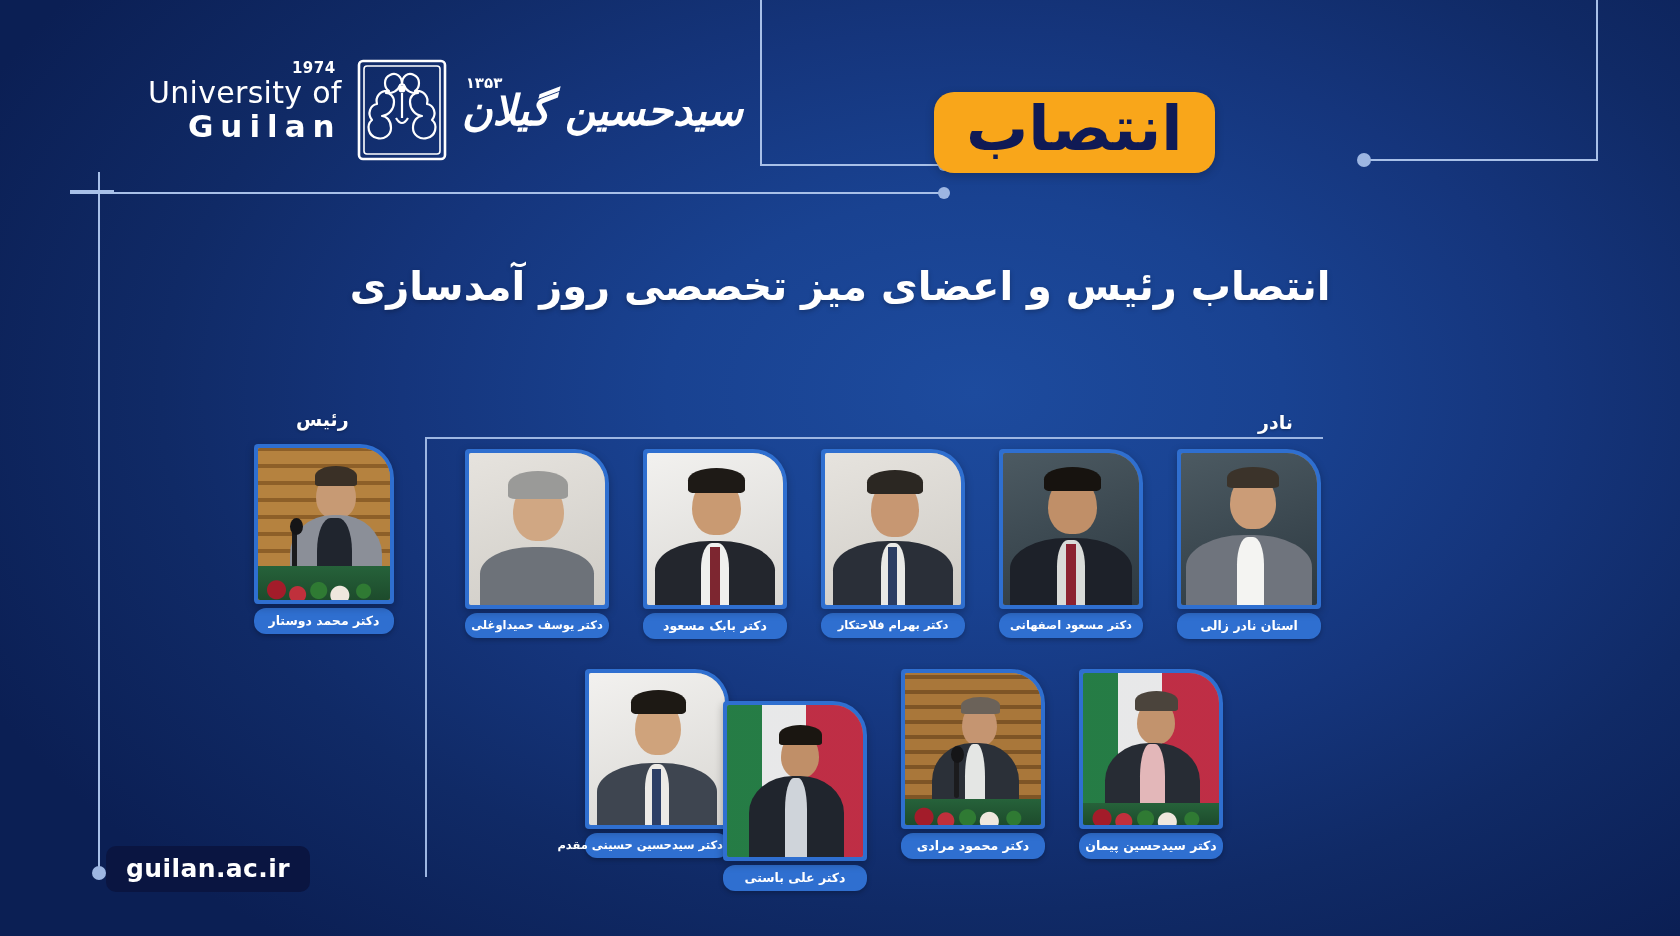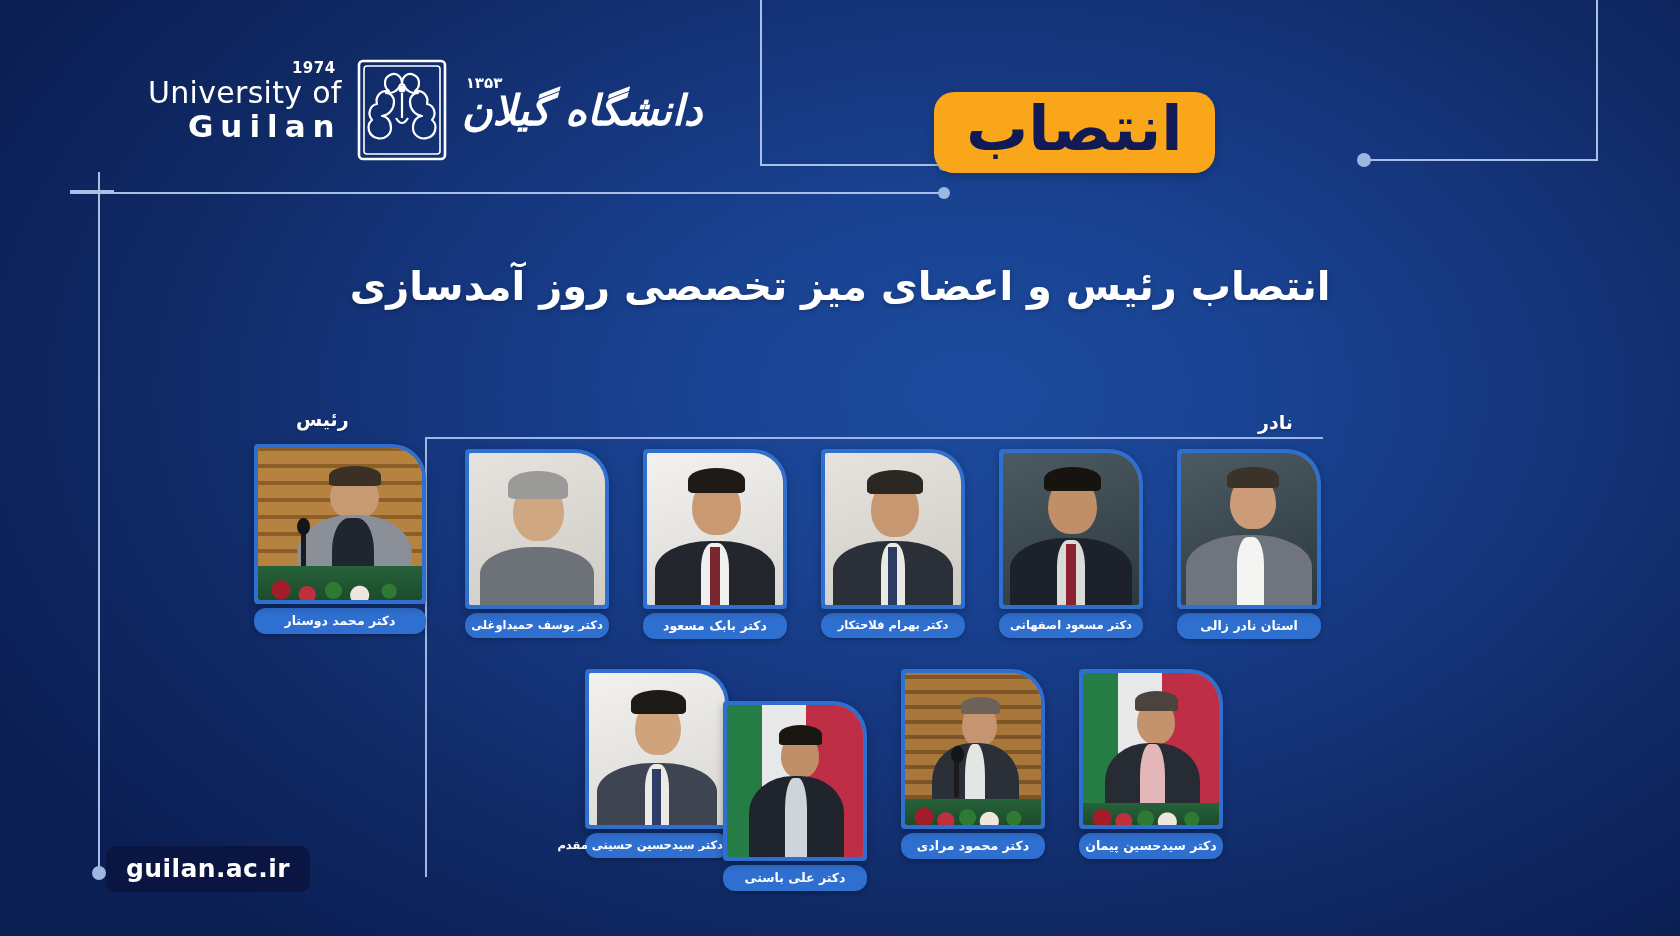--- a/index.html
+++ b/index.html
@@ -118,21 +118,21 @@
   #label-members { left: 1258px; top: 411px; }
 
   #bracket-members-h { left: 425px; top: 437px; width: 898px; height: 2px; background: #9db6e2; position: absolute; }
   #bracket-members-v { left: 425px; top: 437px; width: 2px;  height: 440px; background: #9db6e2; position: absolute; }
 
   
   .card {
     position: absolute;
     width: 144px;
   }
-  .card.wide { width: 172px; }
+  .card.wide { width: 140px; }
 
   .frame {
     position: relative;
     width: 100%;
     background: #2f6fd0;
     padding: 4px;
     border-radius: 4px 34px 4px 4px;  
     box-shadow: 0 3px 8px rgba(0,0,0,.28);
   }
   .photo {
@@ -239,21 +239,21 @@
                C78 47 81 56 76 62 C82 67 80 78 71 80 C64 82 57 77 57 70
                C57 62 62 58 66 58 C59 57 54 51 54 44 C54 38 58 35 62 35
                C56 36 50 33 48 27 Z" fill="none" stroke="#fff" stroke-width="2.2" stroke-linejoin="round"></path>
       <circle cx="46" cy="31" r="3.6" fill="#fff"></circle>
       <path d="M46 35 L46 60" stroke="#fff" stroke-width="2.2"></path>
       <path d="M40 60 Q46 70 52 60" fill="none" stroke="#fff" stroke-width="2.2"></path>
     </svg>
 
     <div class="logo-fa">
       <span class="yr-fa">۱۳۵۳</span>
-      <div class="fa-name">دانشگاه گیلان</div>
+      <div class="fa-name">سیدحسین گیلان</div>
     </div>
   </div>
 
   <div id="banner">
     <div id="banner-text">انتصاب</div>
   </div>
 
   <div id="headline">
     <span class="hl-line">انتصاب رئیس و اعضای میز تخصصی روز آمدسازی</span>
   </div>

